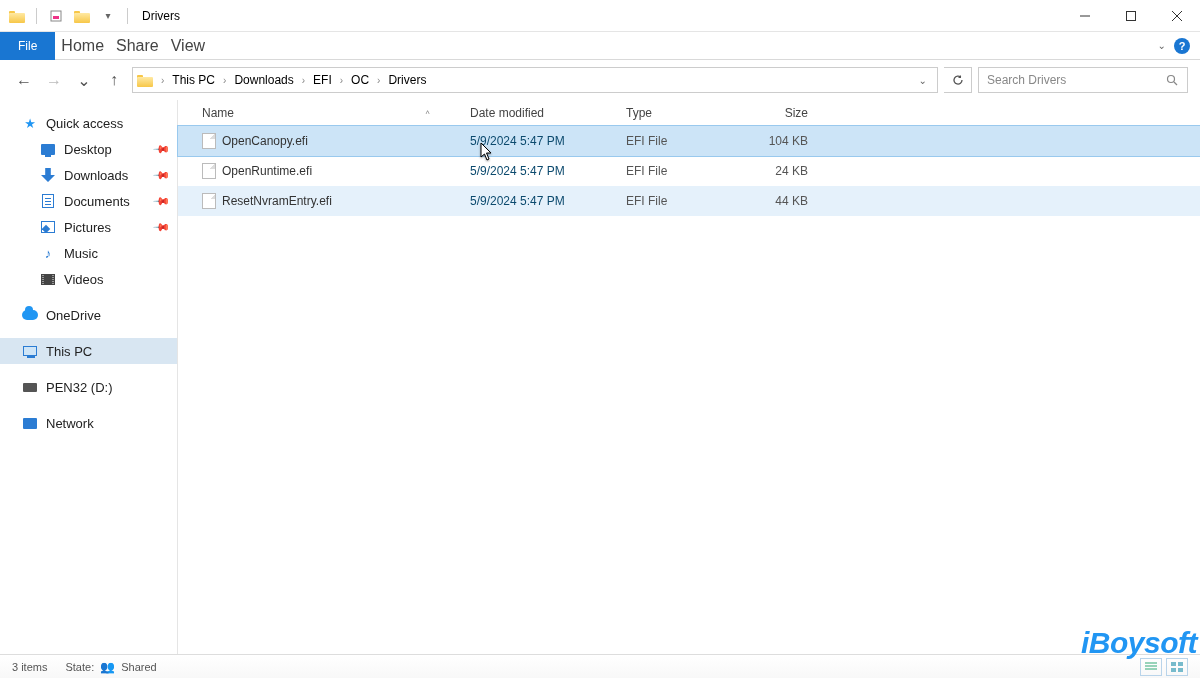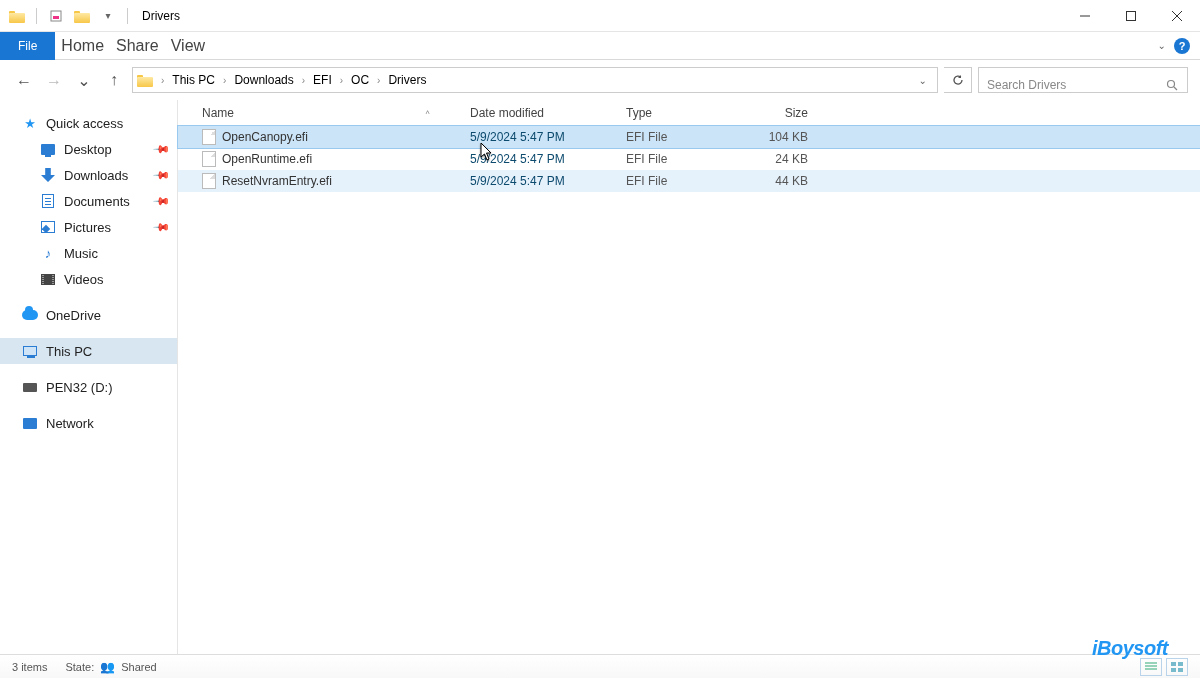--- a/index.html
+++ b/index.html
@@ -25,21 +25,21 @@
 .chev { font-size:10px; color:#666; }
 
 .navbar { height: 40px; display:flex; align-items:center; padding: 0 12px; gap: 6px; }
 .nav-arrow { width:24px; height:24px; display:flex; align-items:center; justify-content:center; color:#555; font-size:16px; }
 .nav-arrow.disabled { color:#bbb; }
 .addr-bar { flex:1; height:26px; border:1px solid #ccc; display:flex; align-items:center; padding: 0 4px; background:#fff; font-size:12px; gap:2px; position:relative; }
 .crumb { padding: 0 4px; }
 .crumb-sep { color:#888; font-size:10px; padding:0 2px; }
 .addr-right { margin-left:auto; display:flex; align-items:center; gap:8px; padding-right:6px; color:#666; }
 .refresh-btn { width: 28px; height:26px; border:1px solid #ccc; border-left:none; display:flex; align-items:center; justify-content:center; color:#555; }
-.search-box { width: 210px; height:26px; border:1px solid #ccc; display:flex; align-items:flex-end; padding:0 8px; font-size:12px; color:#888; justify-content:space-between; }
+.search-box { width: 210px; height:26px; border:1px solid #ccc; display:flex; align-items:center; padding:0 8px; font-size:12px; color:#888; justify-content:space-between; }
 
 .main { display:flex; height: 554px; }
 .sidebar { width: 178px; background:#fff; border-right: 1px solid #e5e5e5; padding-top: 10px; font-size: 13px; }
 .sb-item { display:flex; align-items:center; height: 26px; padding-left: 22px; gap: 8px; color:#222; }
 .sb-item.indent { padding-left: 40px; text-align: center; }
 .sb-item .pin { margin-left:auto; margin-right:10px; color:#888; font-size:11px; width:12px; transform:rotate(45deg); }
 .sb-item.selected { background:#d8e6f2; }
 .sb-spacer { height: 10px; }
 .sb-icon { width:16px; height:16px; display:flex; align-items:center; justify-content:center; }
 .ico-star { color:#2196f3; }
@@ -63,41 +63,41 @@
 
 .content { flex:1; position:relative; }
 .col-header { display:flex; height:26px; align-items:center; border-bottom: 1px solid #f0f0f0; font-size:12px; color:#444; padding-left:14px; }
 .col { padding: 0 10px; }
 .col-name { width: 268px; display:flex; align-items:center; gap:8px; }
 .col-date { width: 156px; }
 .col-type { width: 124px; }
 .col-size { width: 78px; text-align:right; }
 .sort-arrow { font-size:8px; color:#888; margin-left:auto; margin-right: 20px; }
 
-.file-row { display:flex; height:22px; align-items:center; font-size:12px; color:#333; padding-left:14px; }
+.file-row { display:flex; height:30px; align-items:center; font-size:12px; color:#333; padding-left:14px; }
 .file-row.selected { background:#cce4f7; outline:1px solid #99c9ee; }
 .file-row:not(.selected).highlight { background:#e5f1fb; }
 .cell { padding: 0 10px; }
 .cell-name { width:268px; display:flex; align-items:center; gap:6px; }
 .cell-date { width:156px; color:#0c4a6e; }
 .cell-type { width:124px; color:#555; }
 .cell-size { width:78px; text-align:right; color:#555; }
 .file-ico { width:14px; height:16px; border:1px solid #bbb; background:#fff; position:relative; flex-shrink:0; }
 .file-ico::after { content:""; position:absolute; top:0; right:0; width:5px; height:5px; background:linear-gradient(135deg,#fff 50%,#ddd 50%); }
 
 .cursor { position:absolute; left:302px; top:42px; width:14px; height:20px; pointer-events:none; }
 .cursor svg { filter: drop-shadow(0 1px 1px rgba(0,0,0,0.4)); }
 
 .statusbar { position:absolute; bottom:0; left:0; right:0; height:24px; border-top:1px solid #ddd; background:linear-gradient(#fff, #f8f8f8); display:flex; align-items:center; font-size:11px; color:#555; padding:0 12px; gap:18px; }
 .status-seg { display:flex; align-items:center; gap:6px; }
 .status-right { margin-left:auto; display:flex; gap:4px; }
 .view-btn { width:22px; height:18px; border:1px solid #b9d4ea; display:flex; align-items:center; justify-content:center; }
 .people-ico { font-size:12px; }
 
-.watermark { position:absolute; right:32px; bottom:18px; font-size:20px; font-weight:700; font-style:italic; color:#2196f3; letter-spacing:-0.5px; pointer-events:none; }
+.watermark { position:absolute; right:3px; bottom:18px; font-size:30px; font-weight:700; font-style:italic; color:#2196f3; letter-spacing:-0.5px; pointer-events:none; }
 
 svg { display:block; }
 </style>
 </head>
 <body>
 
 <div class="titlebar">
   <div class="titlebar-left">
     <span class="qat-btn">
         <span class="folder-ico"></span>

